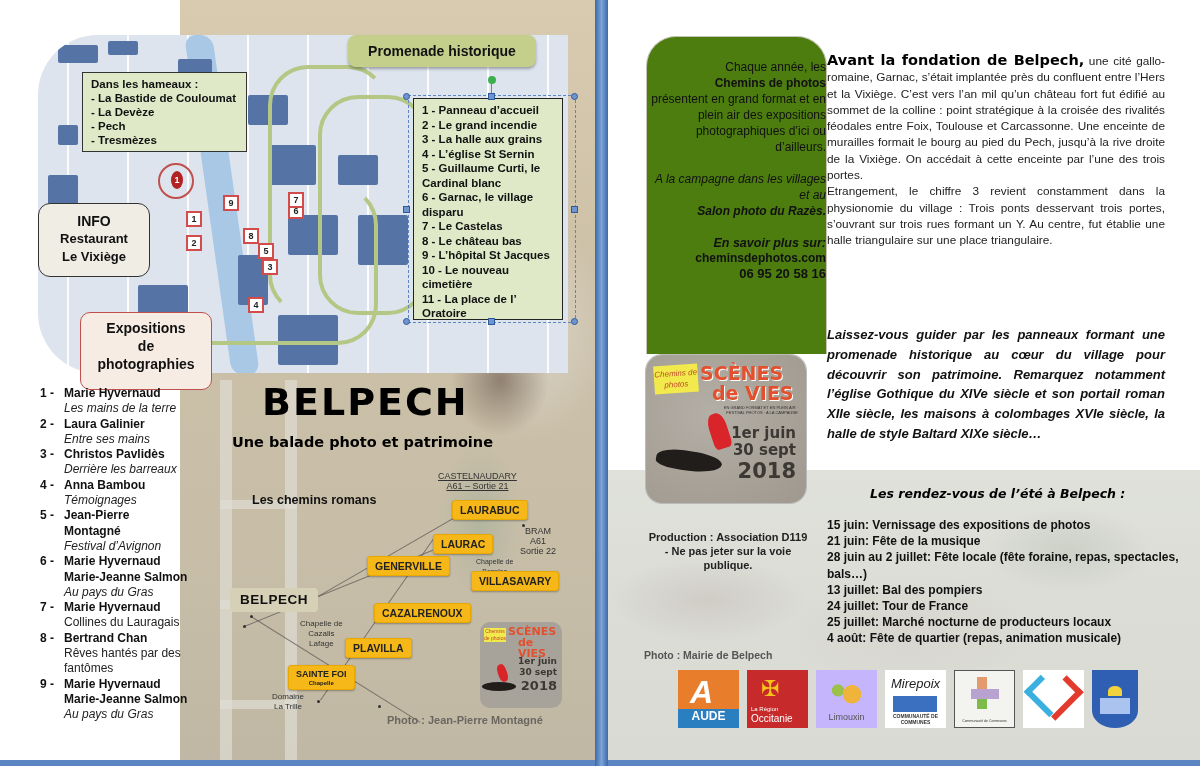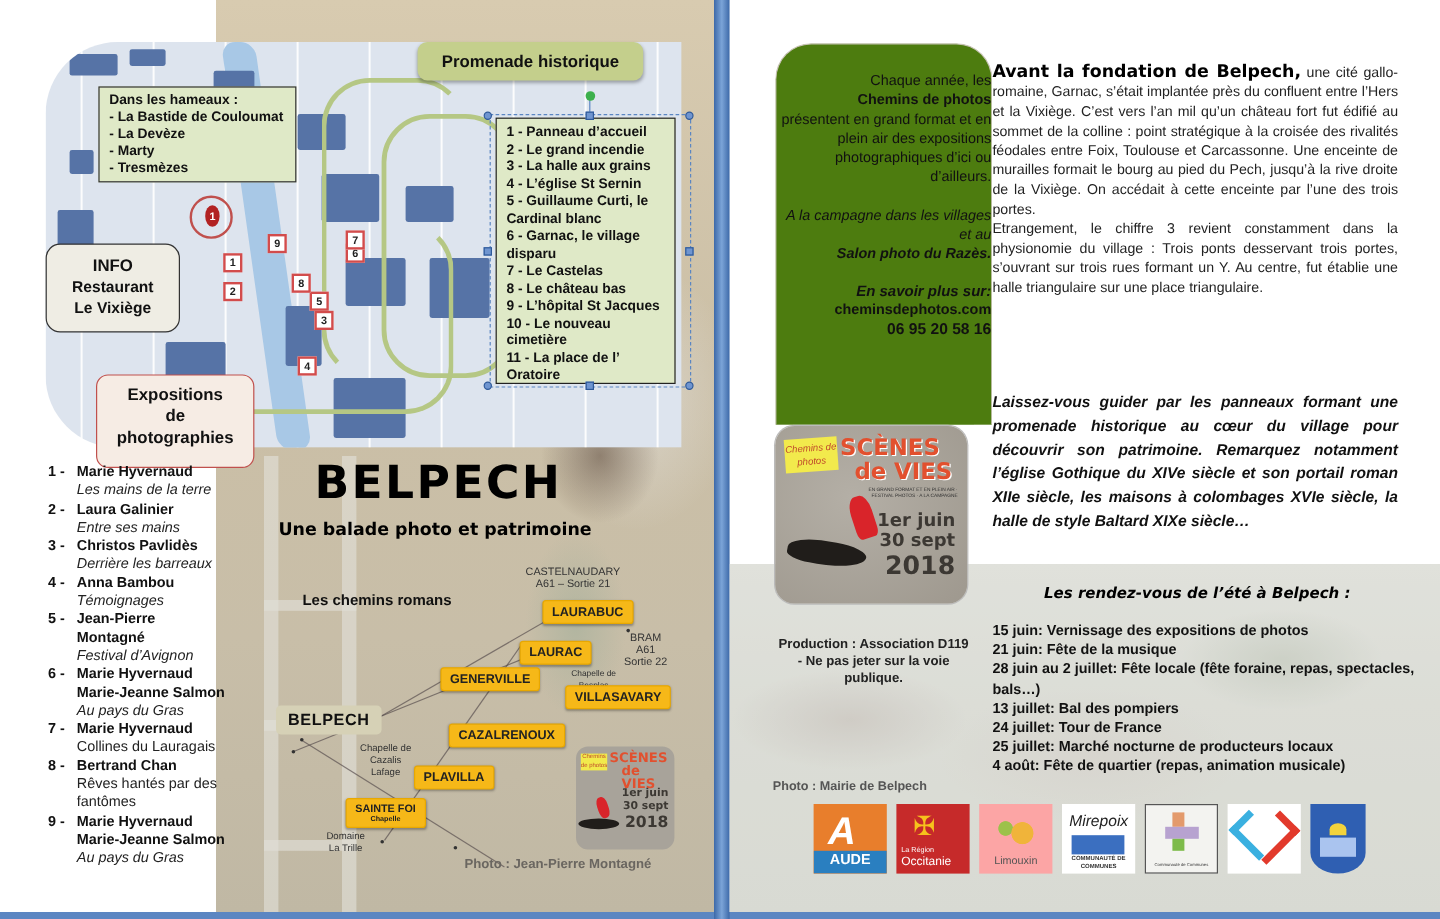--- a/index.html
+++ b/index.html
@@ -125,21 +125,21 @@
   .events .date { font-weight: bold; }
 
   .logos { position: absolute; left: 70px; top: 670px; display: flex; gap: 8px; }
   .logo { width: 61px; height: 58px; position: relative; overflow: hidden; }
   .logo-aude { background: #e87e2c; }
   .logo-aude .band { position: absolute; left: 0; bottom: 0; width: 100%; height: 19px; background: #2a7fc0; color: #fff; font-weight: bold; font-size: 12px; text-align: center; line-height: 15px; }
   .logo-aude .A { position: absolute; left: 12px; top: 4px; font-size: 32px; font-weight: bold; color: #fff; font-style: italic; }
   .logo-occ { background: #c62a2a; color: #fff; font-size: 8px; }
   .logo-occ .cross { position: absolute; left: 14px; top: 6px; font-size: 22px; color: #f6c21c; }
   .logo-occ .txt { position: absolute; left: 4px; bottom: 4px; font-size: 10px; line-height: 10px; }
-  .logo-lim { background: #fca5a5; }
+  .logo-lim { background: #c4b5fd; }
   .logo-lim .swoosh { position: absolute; left: 10px; top: 10px; width: 40px; height: 26px; border-radius: 50%; background: radial-gradient(circle at 65% 55%, #f0b43a 30%, transparent 32%), radial-gradient(circle at 30% 40%, #9cc14a 18%, transparent 20%); }
   .logo-lim .txt { position: absolute; left: 0; width: 100%; bottom: 6px; text-align: center; font-size: 9px; color: #555; }
   .logo-mir { background: #fff; }
   .logo-mir .towers { position: absolute; left: 8px; top: 26px; width: 44px; height: 16px; background: #3b6fc0; }
   .logo-mir .txt { position: absolute; left: 0; width: 100%; bottom: 3px; text-align: center; font-size: 5px; color: #333; font-weight: bold; }
   .logo-mir .script { position: absolute; left: 6px; top: 6px; font-size: 13px; font-style: italic; color: #222; }
   .logo-cc { background: #f3f3f0; border: 1px solid #555; }
   .logo-cc .bar { position: absolute; }
   .logo-cc .txt { position: absolute; left: 0; width: 100%; bottom: 4px; text-align: center; font-size: 3.5px; color: #333; }
   .logo-heart { background: #fff; }
@@ -193,21 +193,21 @@
     <div class="marker" style="left:250px;top:168px;">6</div>
     <div class="marker" style="left:250px;top:157px;">7</div>
     <div class="marker" style="left:205px;top:193px;">8</div>
     <div class="marker" style="left:185px;top:160px;">9</div>
   </div>
 
   <div class="hamlets-box">
     <div>Dans les hameaux :</div>
     <div> - La Bastide de Couloumat</div>
     <div>- La Devèze</div>
-    <div>- Marty</div>
+    <div>- Pech</div>
     <div>- Tresmèzes</div>
   </div>
 
   <div class="promenade-title">Promenade historique</div>
 
   <div class="rotate-line"></div>
   <div class="rotate-handle"></div>
   <div class="stops-box">
     <div class="sel"></div>
     <div>1 - Panneau d’accueil</div>
@@ -292,21 +292,21 @@
   <div class="route-line" style="left:244px;top:626px;width:210px;transform:rotate(-22deg);"></div>
   <div class="route-line" style="left:251px;top:616px;width:200px;transform:rotate(32deg);"></div>
   <div class="route-line" style="left:318px;top:596px;width:190px;transform:rotate(-30deg);"></div>
   <div class="route-line" style="left:320px;top:700px;width:200px;transform:rotate(-55deg);"></div>
   <div class="route-dot" style="left:243px;top:625px;"></div>
   <div class="route-dot" style="left:250px;top:615px;"></div>
   <div class="route-dot" style="left:317px;top:700px;"></div>
   <div class="route-dot" style="left:378px;top:705px;"></div>
   <div class="route-dot" style="left:522px;top:524px;"></div>
 
-  <div class="place-label" style="left:438px;top:471px;font-size:9px;">
+  <div class="place-label" style="left:438px;top:471px;font-size:9px;text-decoration:underline;">
     <div>CASTELNAUDARY</div>
     <div>A61 – Sortie 21</div>
   </div>
   <div class="place-label" style="left:520px;top:526px;font-size:9px;">
     <div>BRAM</div>
     <div>A61</div>
     <div>Sortie 22</div>
   </div>
   <div class="place-label" style="left:476px;top:557px;font-size:7px;">
     <div>Chapelle de</div>

